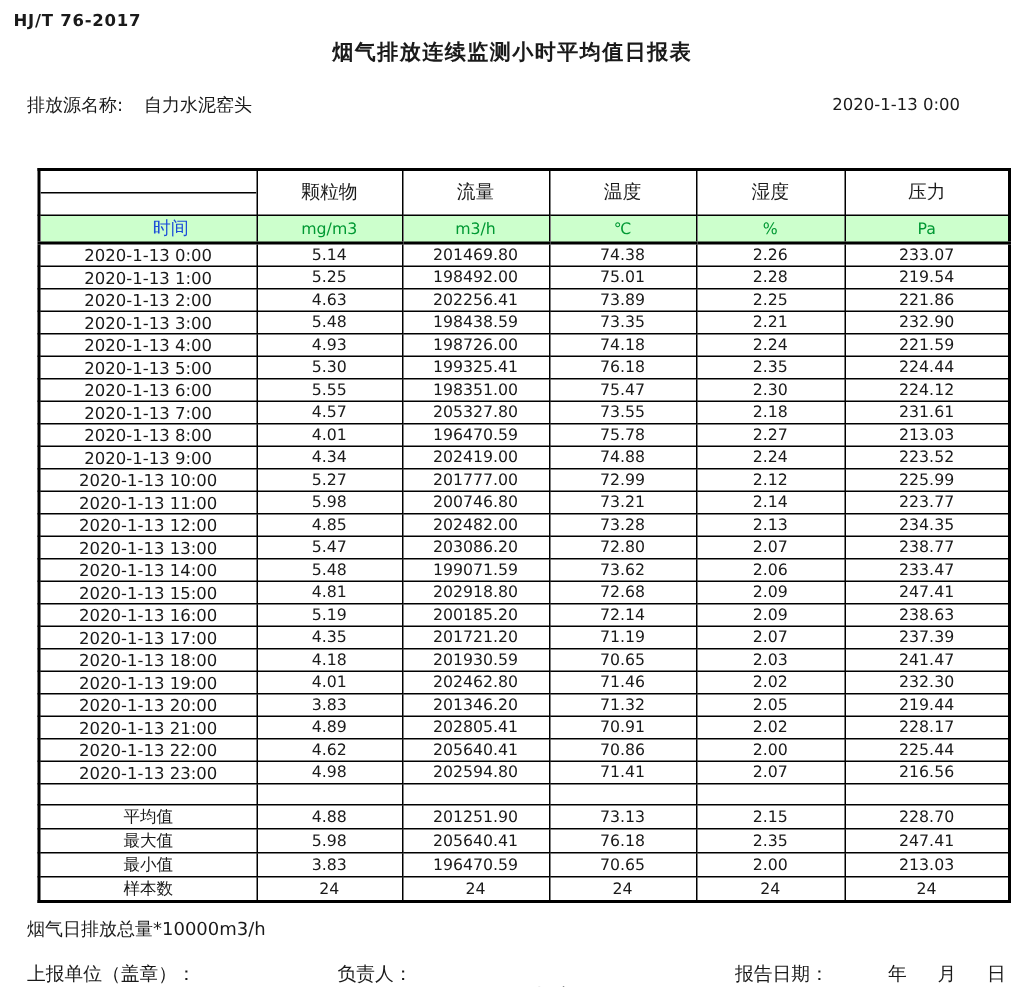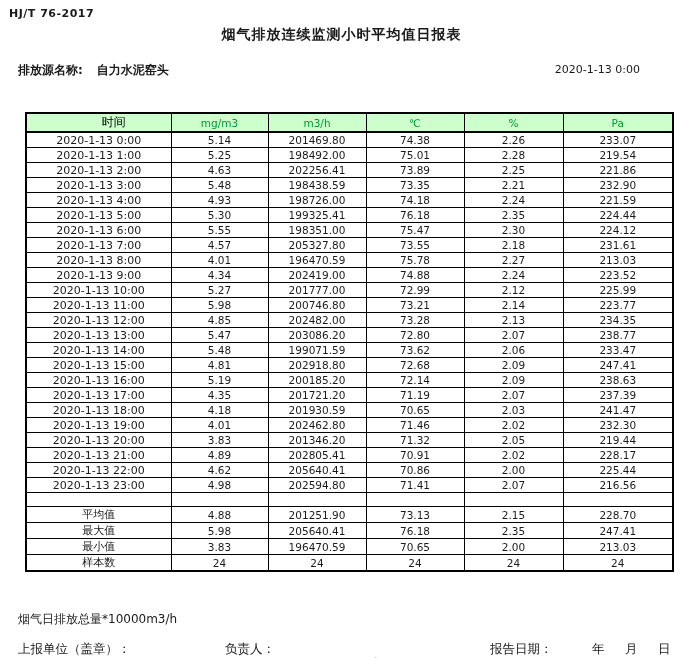--- a/index.html
+++ b/index.html
@@ -6,39 +6,39 @@
   body{
     width:683px;height:658px;overflow:hidden;
     font-family:"DejaVu Sans",sans-serif;color:#1a1a1a;
     position:relative;
   }
   .page{position:relative;width:683px;height:658px;}
 
   .standard{position:absolute;left:9px;top:7px;font-size:11px;font-weight:bold;letter-spacing:0.5px;}
   .title{position:absolute;left:0;top:26px;width:100%;text-align:center;
          font-size:14px;font-weight:bold;letter-spacing:1px;}
-  .source{position:absolute;left:18px;top:62px;font-size:12px;font-weight:bold;}
+  .source{position:absolute;left:18px;top:62px;font-size:12px;font-weight:normal;}
   .source .name{margin-left:14px;}
   .report-time{position:absolute;right:43px;top:63px;font-size:11px;}
 
   table.report{
     position:absolute;left:25px;top:112px;width:647px;
     border-collapse:collapse;table-layout:fixed;
     border:2px solid #000;
   }
   table.report th, table.report td{
     border:1px solid #000;padding:0;text-align:center;
     overflow:hidden;white-space:nowrap;vertical-align:middle;
   }
   tr.hdr-top th{height:29px;font-size:12.5px;font-weight:normal;}
   th.corner{padding:0;}
   th.corner div{height:14px;}
   th.corner .corner-top{border-bottom:1px solid #000;}
   tr.units td{height:13px;background:#ccffcc;border-bottom-width:2px;}
-  tr.units td.time-hdr{font-size:12px;color:#000000;padding-left:30px;}
+  tr.units td.time-hdr{font-size:12px;color:#1d4ed8;padding-left:30px;}
   tr.units td.unit{font-size:10.5px;color:#009933;}
   tbody td{height:14px;font-size:10.5px;}
   tbody td.c-time{font-size:11px;}
   tbody tr.summary td.c-time{font-size:11px;}
   tbody tr.spacer td{height:13px;}
 
   .footnote{position:absolute;left:18px;top:611px;font-size:12px;}
   .sign-row{position:absolute;left:0;top:629px;width:683px;font-size:12.5px;}
   .sign-row span{position:absolute;top:12px;white-space:nowrap;}
   .lbl-unit{left:18px;}
@@ -65,20 +65,31 @@
   <table class="report">
     <colgroup>
       <col style="width:145px">
         <col style="width:97px">
         <col style="width:98px">
       <col style="width:98px">
         <col style="width:99px">
         <col style="width:110px">
     </colgroup>
     <thead>
+      <tr class="hdr-top">
+        <th class="corner">
+            <div class="corner-top"></div>
+            <div class="corner-bot"></div>
+          </th>
+        <th>颗粒物</th>
+        <th>流量</th>
+        <th>温度</th>
+        <th>湿度</th>
+        <th>压力</th>
+      </tr>
       <tr class="units">
         <td class="time-hdr">时间</td>
         <td class="unit">mg/m3</td>
         <td class="unit">m3/h</td>
         <td class="unit">℃</td>
         <td class="unit">%</td>
         <td class="unit">Pa</td>
       </tr>
     </thead>
     <tbody id="table-body">

